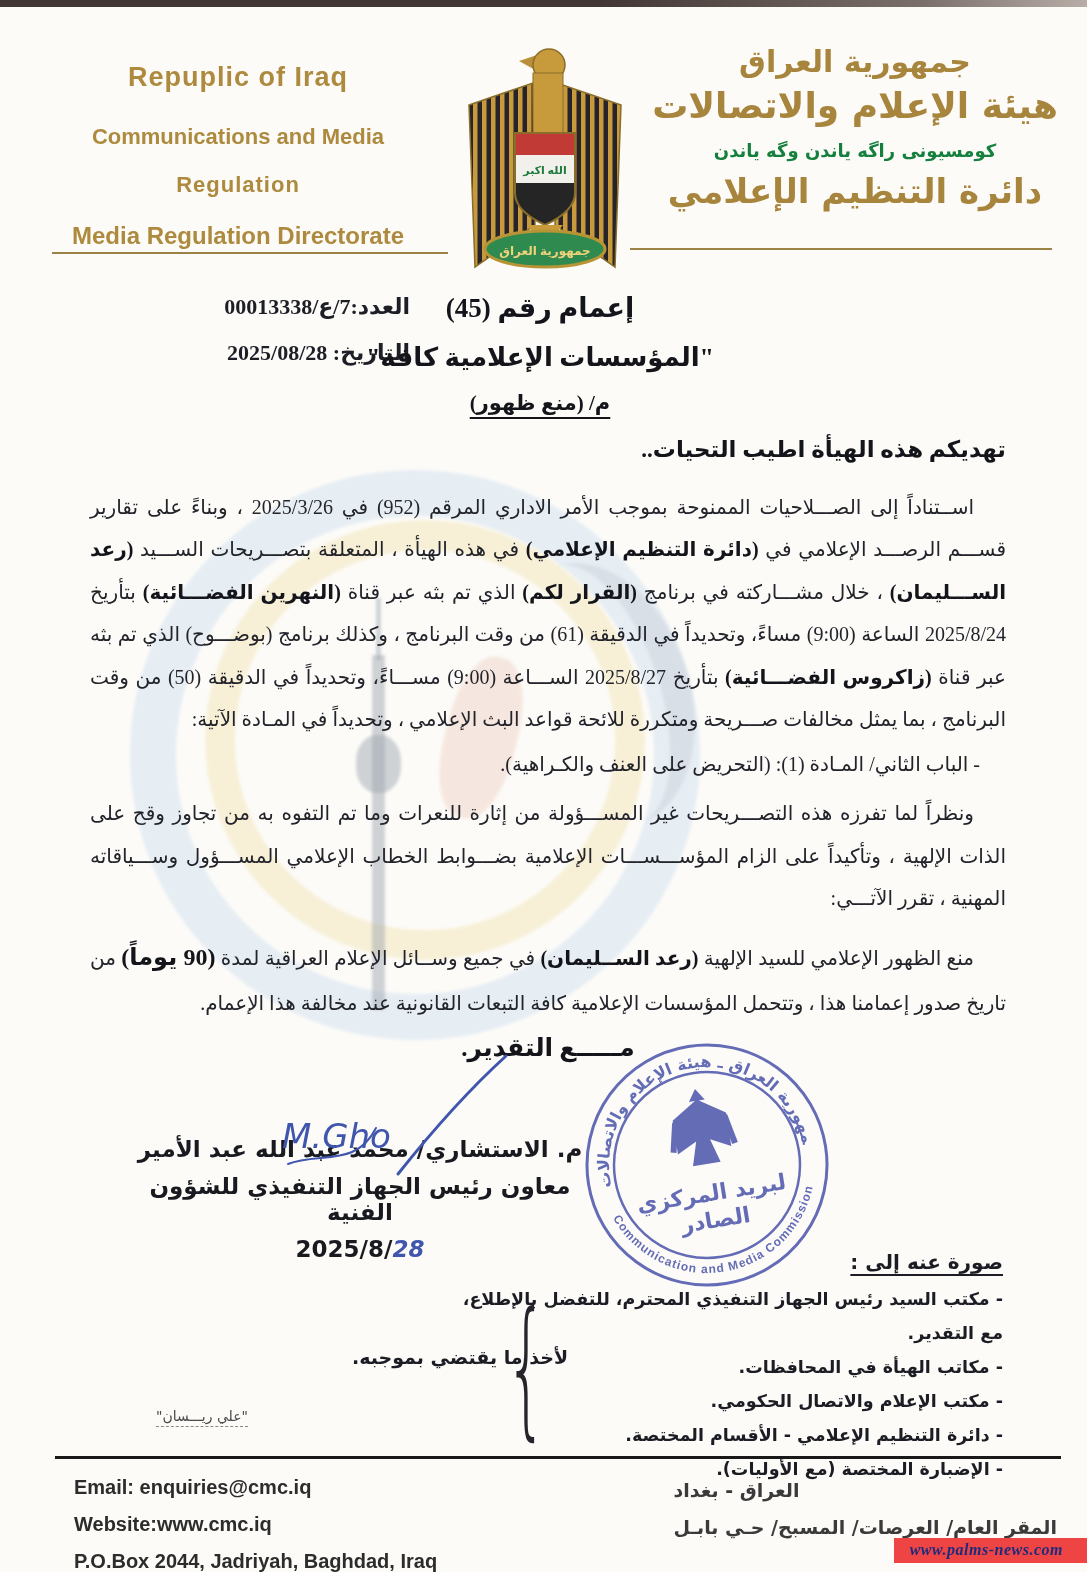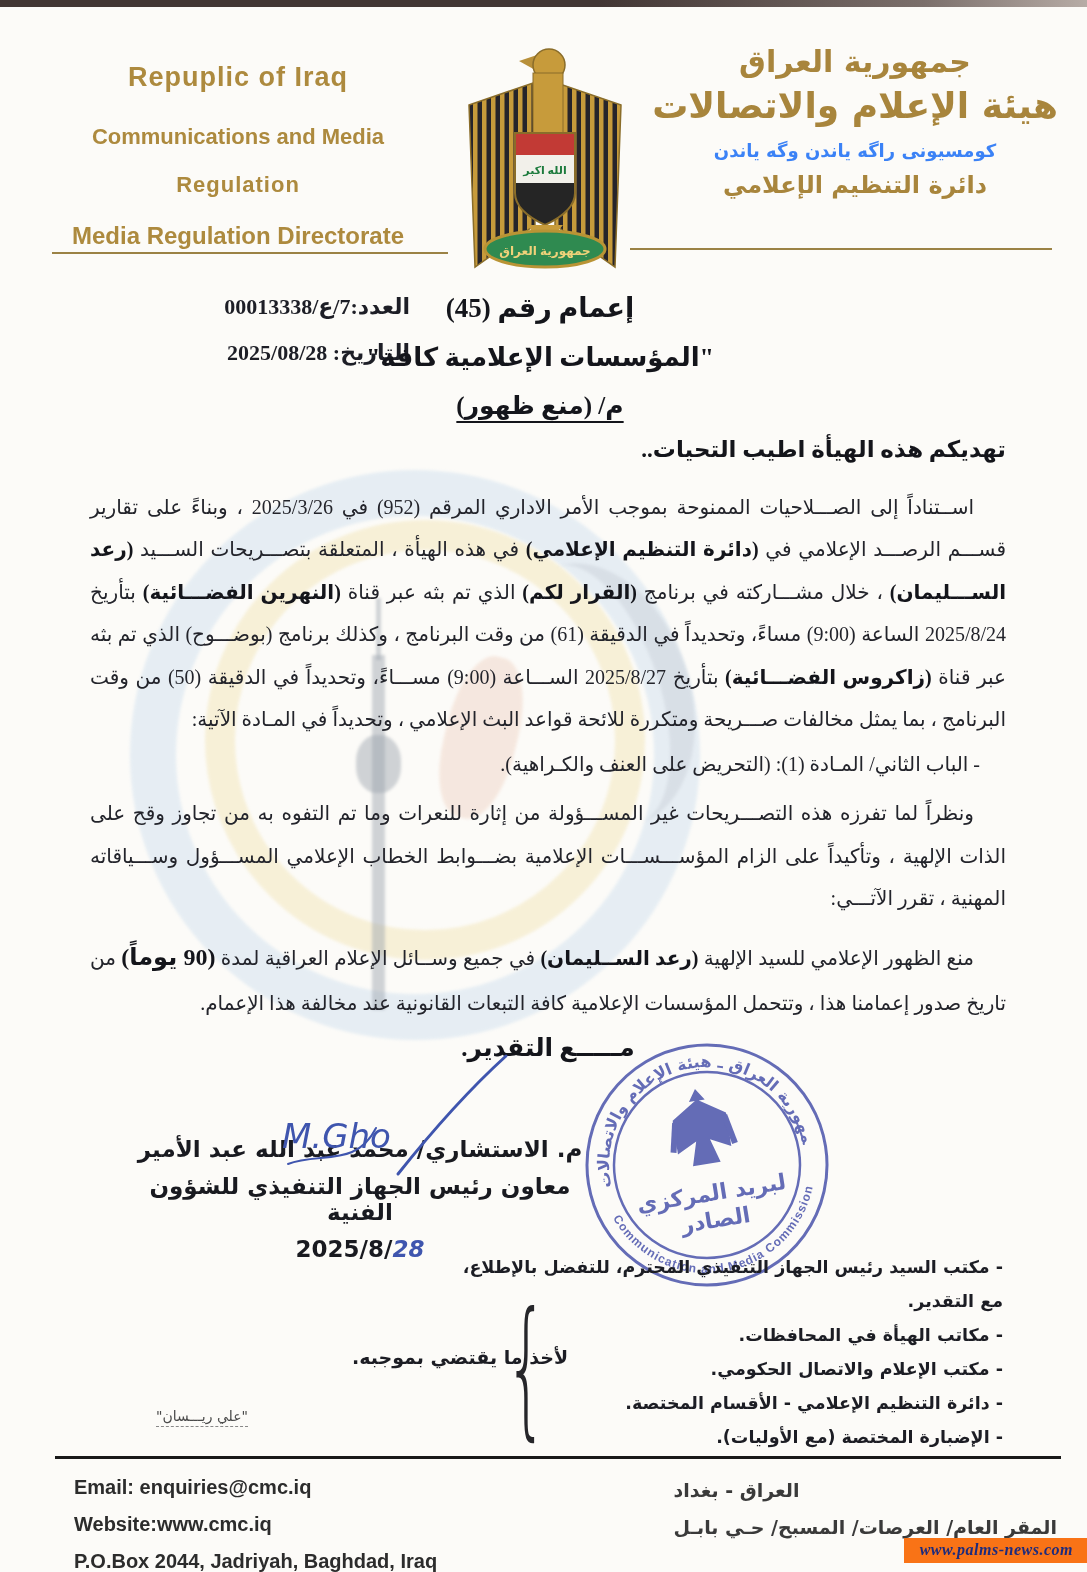--- a/index.html
+++ b/index.html
@@ -33,32 +33,32 @@
   .hdr-en .l2{font-size:22px;margin-bottom:22px;}
   .hdr-en .l3{font-size:22px;margin-bottom:24px;letter-spacing:1px;}
   .hdr-en .l4{font-size:24px;}
   .rule{position:absolute;height:2px;background:#9b8245;z-index:1;}
   .rule-left{left:52px;top:252px;width:396px;}
   .rule-right{left:630px;top:248px;width:422px;}
   .hdr-ar{position:absolute;left:648px;top:44px;width:414px;text-align:center;color:var(--gold);
     font-family:"DejaVu Sans",sans-serif;font-weight:bold;z-index:1;direction:rtl;}
   .hdr-ar .a1{font-size:30px;margin-bottom:6px;}
   .hdr-ar .a2{font-size:36px;margin-bottom:14px;}
-  .hdr-ar .a3{font-size:18px;margin-bottom:10px;color:#3b82f6;}
-  .hdr-ar .a4{font-size:24px;letter-spacing:1px;}
+  .hdr-ar .a3{font-size:18px;margin-bottom:10px;color:#15803d;}
+  .hdr-ar .a4{font-size:34px;letter-spacing:1px;}
   .emblem{position:absolute;left:455px;top:33px;z-index:1;}
   
   .refblk{position:absolute;left:70px;top:284px;width:340px;direction:rtl;text-align:right;
     font-size:22px;font-weight:bold;line-height:46px;color:#1d1e26;z-index:1;}
   
   .titleblk{position:absolute;left:320px;top:292px;width:440px;text-align:center;direction:rtl;
     color:var(--ink-bold);z-index:1;}
   .titleblk .t1{font-size:27px;font-weight:bold;margin-bottom:18px;}
   .titleblk .t2{font-size:26px;font-weight:bold;margin-bottom:18px;}
-  .titleblk .t3{font-size:25px;font-weight:bold;text-decoration:underline;text-underline-offset:7px;}
+  .titleblk .t3{font-size:21px;font-weight:bold;text-decoration:underline;text-underline-offset:7px;}
   
   .flow{position:absolute;left:90px;top:436px;width:916px;direction:rtl;z-index:1;}
   .greet{font-size:23px;font-weight:bold;color:var(--ink-bold);margin-bottom:23px;}
   .para{font-size:20px;line-height:2.12;text-align:justify;color:var(--ink);}
   .para.indent{text-indent:32px;}
   .para b{color:var(--ink-bold);}
   .article-line{font-size:20px;line-height:2.0;padding-right:26px;margin:4px 0;}
   .p2{margin-top:8px;}
   .decis{margin-top:12px;}
   .big90{font-size:24px;}
@@ -89,23 +89,23 @@
   .margin-note{position:absolute;left:156px;top:1408px;font-size:14px;color:#4a4a4a;
     font-family:"DejaVu Sans",sans-serif;border-bottom:1px dashed #888;padding-bottom:2px;
     direction:rtl;z-index:2;}
   
   .footer-rule{position:absolute;left:55px;top:1456px;width:1006px;height:3px;background:#191919;z-index:1;}
   .footer-left{position:absolute;left:74px;top:1469px;font-family:"Liberation Sans",sans-serif;
     font-weight:bold;font-size:20px;color:#2c2c2c;line-height:37px;z-index:1;}
   .footer-right{position:absolute;right:30px;top:1472px;direction:rtl;text-align:left;
     font-family:"DejaVu Sans",sans-serif;font-weight:bold;font-size:19px;color:#3a3a3a;
     line-height:37px;z-index:1;}
-  .site-band{position:absolute;right:0;top:1538px;background:#f97316;color:#1d2b7d;
+  .site-band{position:absolute;right:0;top:1538px;background:#ef4444;color:#1d2b7d;
     font-family:"Liberation Serif",serif;font-weight:bold;font-style:italic;font-size:16px;
-    padding:3px 14px 4px 16px;z-index:2;letter-spacing:.5px;}
+    padding:3px 24px 4px 16px;z-index:2;letter-spacing:.5px;}
 </style>
 </head>
 <body>
 
 <div class="page">
   <div class="scan-top"></div>
 
   <div class="wm wm-ring-blue"></div>
   <div class="wm wm-ring-yellow"></div>
   <div class="wm wm-antenna"></div>
@@ -207,20 +207,21 @@
         <polygon points="127,50 119,62 125,62 100,78 100,112 120,102 113,126 141,126 134,102 154,112 154,78 129,62 135,62"></polygon>
         <rect x="96" y="80" width="6" height="30" transform="rotate(12 99 95)"></rect>
         <rect x="152" y="80" width="6" height="30" transform="rotate(-12 155 95)"></rect>
       </g>
       <text x="127" y="163" text-anchor="middle" font-size="22" font-weight="bold" fill="#5059ae" font-family="DejaVu Sans, sans-serif">لبريد المركزي</text>
       <text x="127" y="190" text-anchor="middle" font-size="22" font-weight="bold" fill="#5059ae" font-family="DejaVu Sans, sans-serif">الصادر</text>
     </svg>
   </div>
 
   <div class="dist">
+    <div class="dhead">صورة عنه إلى :</div>
     <div class="ditem">- مكتب السيد رئيس الجهاز التنفيذي المحترم، للتفضل بالإطلاع، مع التقدير.</div>
     <div class="ditem">- مكاتب الهيأة في المحافظات.</div>
     <div class="ditem">- مكتب الإعلام والاتصال الحكومي.</div>
     <div class="ditem">- دائرة التنظيم الإعلامي - الأقسام المختصة.</div>
     <div class="ditem">- الإضبارة المختصة (مع الأوليات).</div>
   </div>
   <div class="brace">{</div>
   <div class="brace-note">لأخذ ما يقتضي بموجبه.</div>
 
   <div class="margin-note">"علي ريـــسان"</div>

